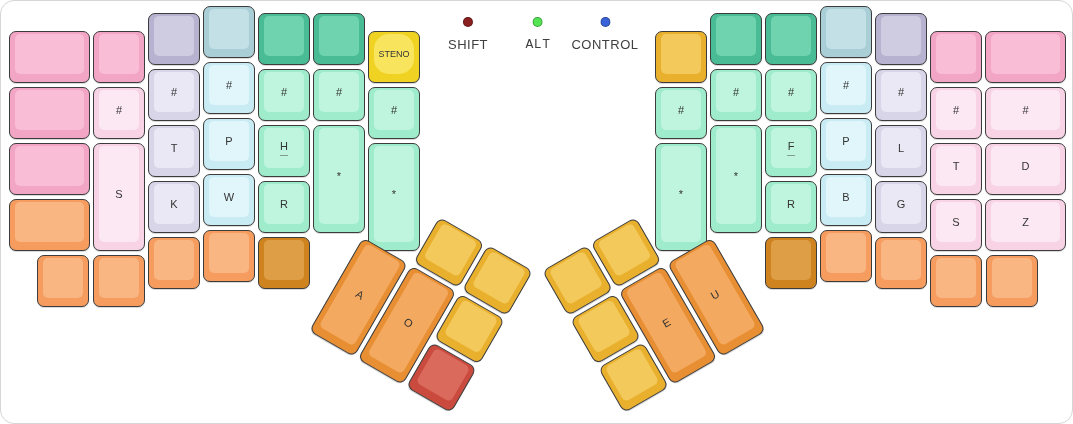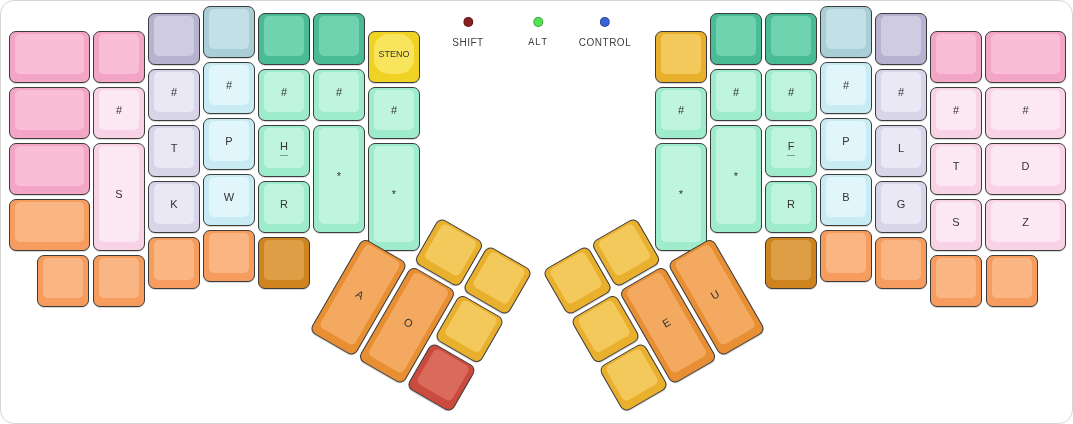--- a/index.html
+++ b/index.html
@@ -19,21 +19,21 @@
   .key-sub{font-size:8px;line-height:5px;color:#444;}
   .cluster{position:absolute;width:164px;height:164px;transform-origin:0 0;}
   .legend-item{
     position:absolute;top:16px;transform:translateX(-50%);
     display:flex;flex-direction:column;align-items:center;gap:10px;
   }
   .legend-shift{left:467px;}
   .legend-alt{left:537px;font-family:Liberation Mono, monospace;}
   .legend-control{left:604px;}
   .dot{width:10px;height:10px;border-radius:50%;border:1px solid rgba(0,0,0,0.3);box-sizing:border-box;}
-  .legend-label{font-size:10px;letter-spacing:0.5px;color:#3f3f3f;}
+  .legend-label{font-size:13px;letter-spacing:0.5px;color:#3f3f3f;}
 </style>
 </head>
 <body>
 
 <div class="board" id="board">
 
   <div class="legend-item legend-shift">
     <span class="dot" style="background: rgb(138, 31, 31);"></span>
     <span class="legend-label">SHIFT</span>
   </div>

